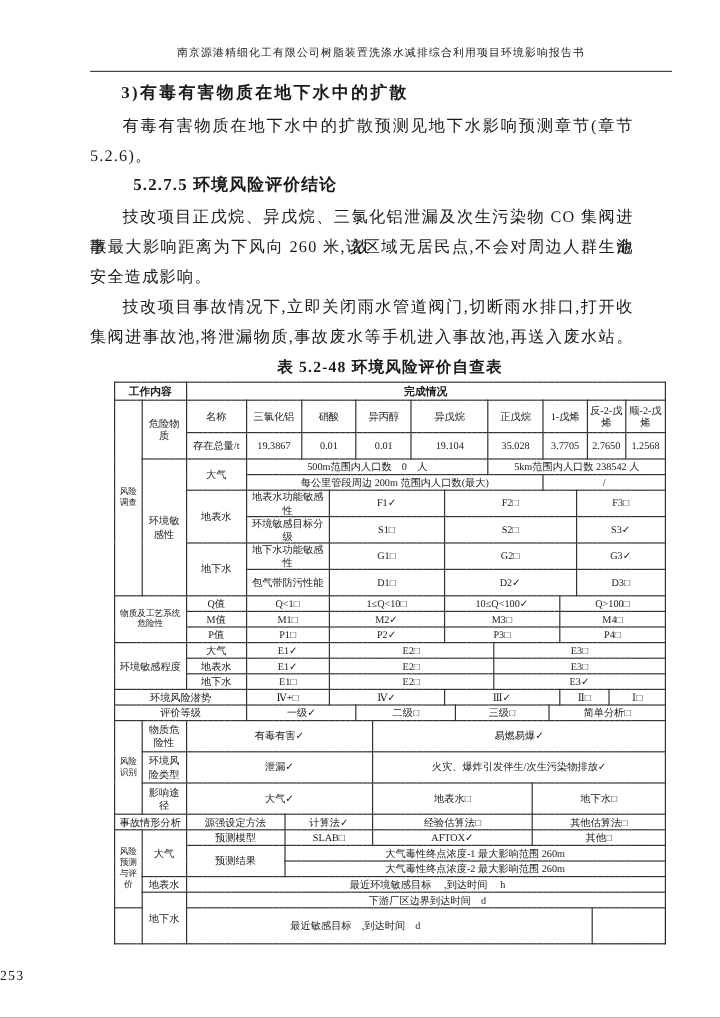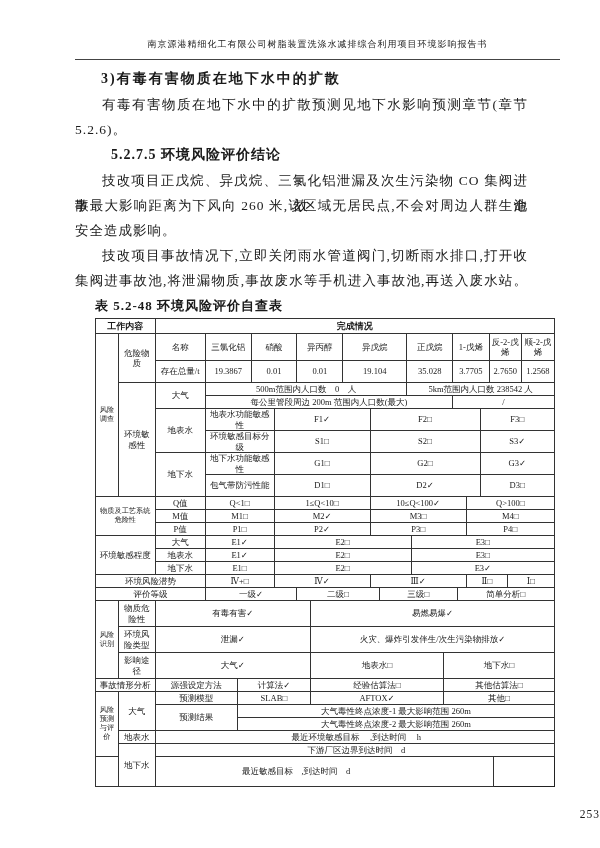--- a/index.html
+++ b/index.html
@@ -17,39 +17,39 @@
   
   .body-text{position:absolute; top:66px; left:75px; width:453px; font-size:13.5px;}
   .h1{font-weight:bold; font-size:14px; padding-left:26px; height:26px; line-height:26px; letter-spacing:2px;}
   .h2{font-weight:bold; font-size:14px; height:26px; line-height:26px; margin-top:0px; letter-spacing:1px;margin-left:36px;}
   .para{width:453px;}
   .tline{height:25px; line-height:25px; letter-spacing:1px;}
   .tline.j{text-align:justify; text-align-last:justify;}
   .tline.ind{text-indent:27px;}
   
   .tbl-title{
-    position:absolute; top:297px; left:95px; width:460px; text-align:left;
+    position:absolute; top:297px; left:95px; width:460px; text-align:center;
     font-weight:bold; font-size:13px; letter-spacing:1px;
   }
   table.selfcheck{
     position:absolute; top:318px; left:95px; width:460px;
     border-collapse:collapse; table-layout:fixed;
     font-size:8.5px; line-height:1.18;
   }
   table.selfcheck{border:1.6px solid #222;}
   table.selfcheck td{
     border:0.8px solid #333; padding:0 1px; text-align:center; vertical-align:middle;
     overflow:hidden; word-break:break-all;
   }
   table.selfcheck td.b{font-weight:bold; font-size:9px;}
   table.selfcheck td.left{text-align:center; padding-left:4px;}
   table.selfcheck td.sm{font-size:7.2px; line-height:1.25;}
   table.selfcheck tr.tt td{border-top-width:1.6px;}
   .page-number{
-    position:absolute; top:808px; left:0; width:600px; text-align:right;
+    position:absolute; top:808px; left:0; width:600px; text-align:left;
     font-size:11.5px; letter-spacing:1px;
   }
 </style>
 </head>
 <body>
 
 <div class="page">
 
   <div class="doc-header">
     <span>南京源港精细化工有限公司树脂装置洗涤水减排综合利用项目环境影响报告书</span>

